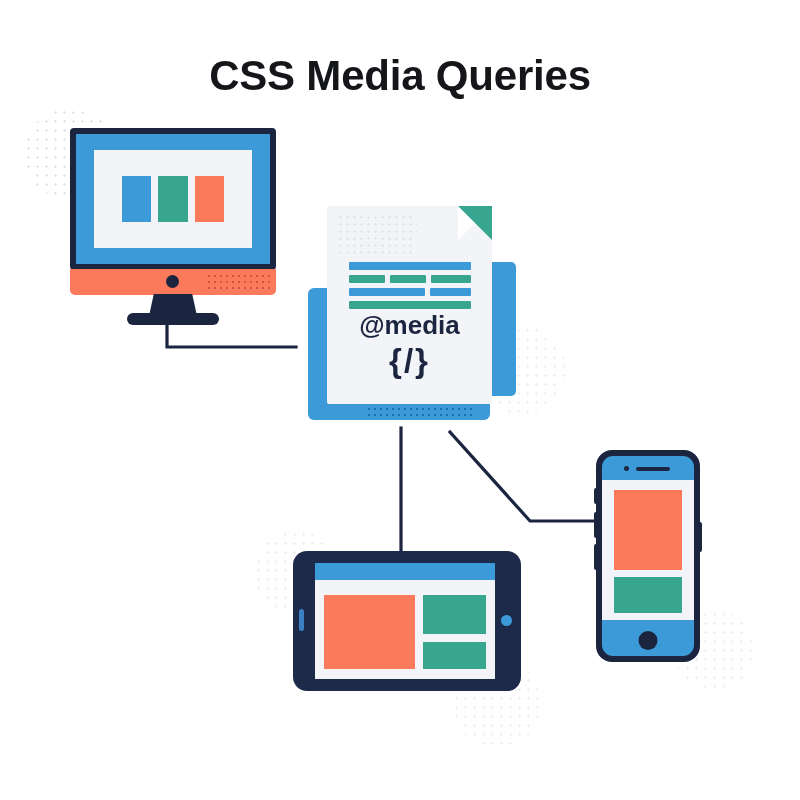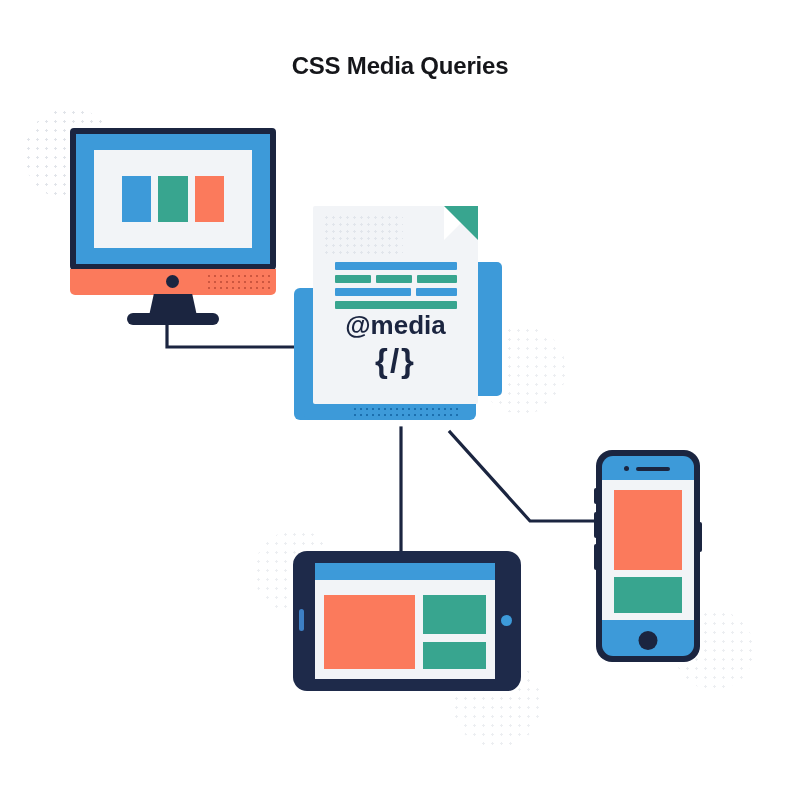--- a/index.html
+++ b/index.html
@@ -18,21 +18,21 @@
     overflow: hidden;
   }
 
   
   #page-title {
     position: absolute;
     left: 0;
     top: 52px;
     width: 800px;
     text-align: center;
-    font-size: 24px;
+    font-size: 42px;
     font-weight: bold;
     color: #15161a;
     letter-spacing: -0.2px;
     font-family: "Liberation Sans", sans-serif;
   }
 
   
   .dots {
     position: absolute;
     background-image: radial-gradient(#c9ced8 1.1px, transparent 1.2px);
@@ -86,21 +86,21 @@
     clip-path: polygon(10% 0, 90% 0, 100% 100%, 0 100%);
   }
   .mon-foot {
     position: absolute; left: 57px; top: 185px;
     width: 92px; height: 12px;
     background: #1b2540;
     border-radius: 6px;
   }
 
   
-  #doc { position: absolute; left: 294px; top: 206px; width: 208px; height: 218px; }
+  #doc { position: absolute; left: 308px; top: 206px; width: 208px; height: 218px; }
 
   .doc-back-right {
     position: absolute; left: 158px; top: 56px; width: 50px; height: 134px;
     background: #3d9ad9;
     border-radius: 5px;
   }
   .doc-back-left {
     position: absolute; left: 0; top: 82px; width: 56px; height: 132px;
     background: #3d9ad9;
     border-radius: 6px;

